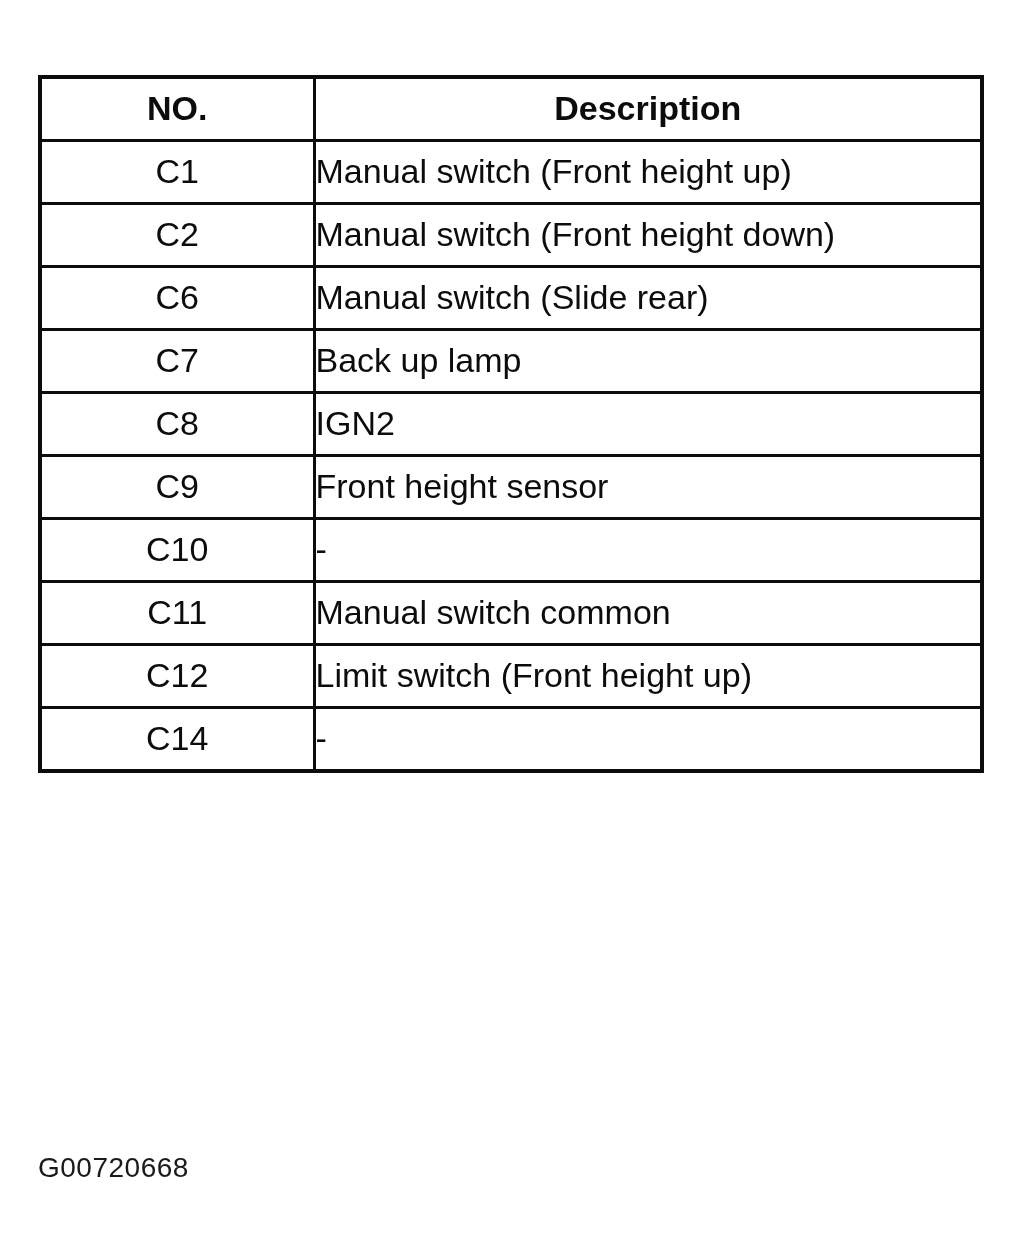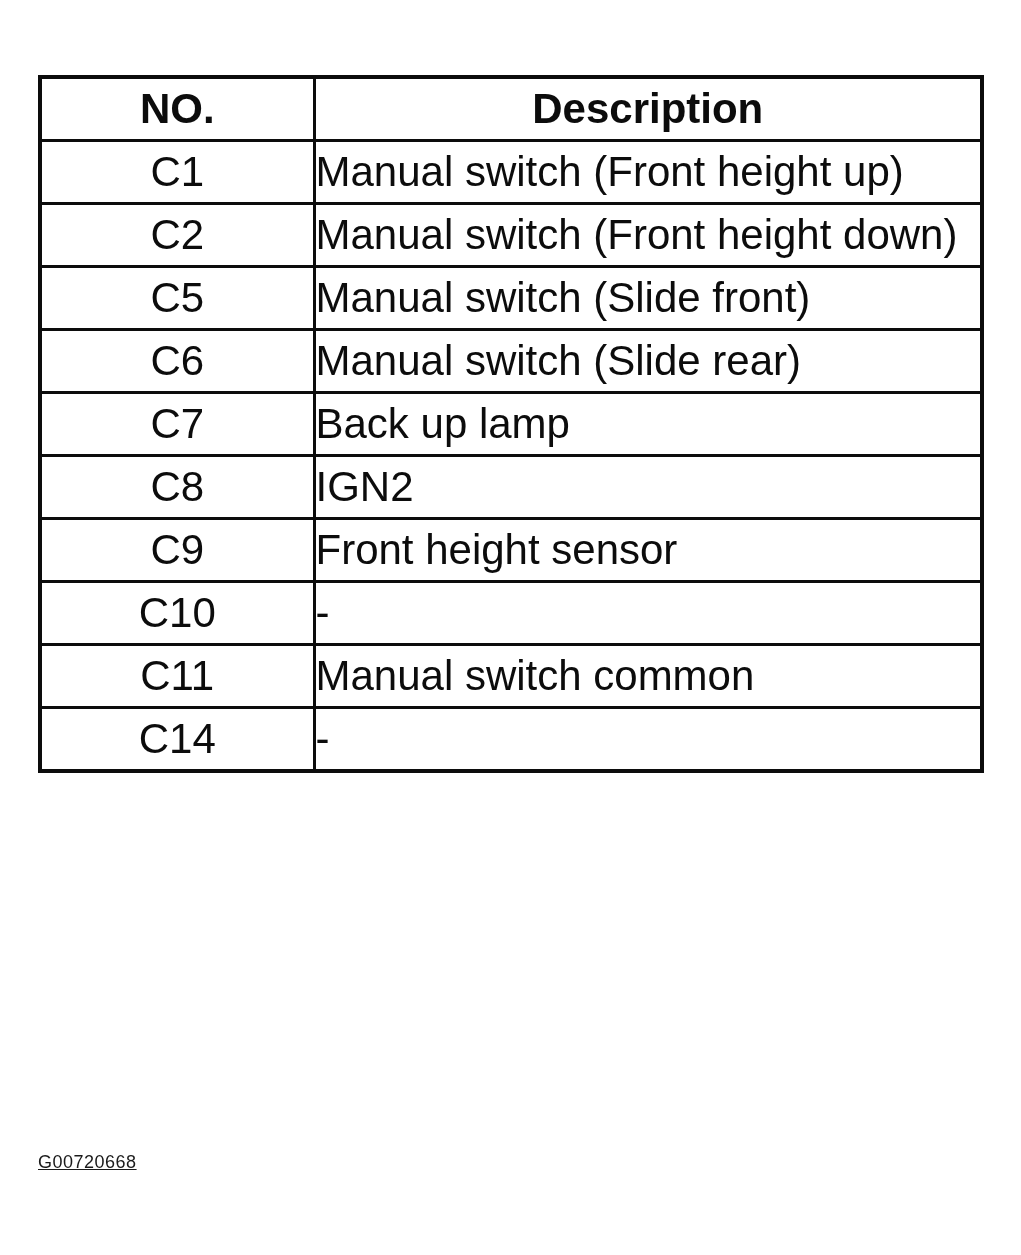--- a/index.html
+++ b/index.html
@@ -23,21 +23,21 @@
     width: 946px;
     border-collapse: collapse;
     table-layout: fixed;
     border: 4px solid #0c0c0c;
   }
   table.pin-table col.col-no { width: 274px; }
   table.pin-table th,
   table.pin-table td {
     border: 3px solid #0c0c0c;
     height: 60px;
-    font-size: 42px;
+    font-size: 34px;
     line-height: 1.1;
     vertical-align: middle;
     padding: 0;
     overflow: hidden;
     white-space: nowrap;
   }
   table.pin-table th {
     font-weight: bold;
     text-align: center;
   }
@@ -46,24 +46,23 @@
     margin-top: 32px;
   }
   td.cell-desc {
     text-align: left;
     padding-left: 20px;
   }
   .figure-code {
     position: absolute;
     left: 38px;
     top: 1152px;
-    font-size: 18px;
+    font-size: 28px;
     letter-spacing: 0.5px;
     color: #1a1a1a;
-    text-decoration: underline;
   }
 </style>
 </head>
 <body>
 
 <div class="sheet">
 
   <table class="pin-table">
     <colgroup>
       <col class="col-no">
@@ -81,24 +80,20 @@
       <td class="cell-desc">Manual switch (Front height up)</td>
     </tr>
 
     <tr>
       <td class="cell-no">C2</td>
       <td class="cell-desc">Manual switch (Front height down)</td>
     </tr>
 
 
 
-    <tr>
-      <td class="cell-no">C5</td>
-      <td class="cell-desc">Manual switch (Slide front)</td>
-    </tr>
 
     <tr>
       <td class="cell-no">C6</td>
       <td class="cell-desc">Manual switch (Slide rear)</td>
     </tr>
 
     <tr>
       <td class="cell-no">C7</td>
       <td class="cell-desc">Back up lamp</td>
     </tr>
@@ -116,20 +111,24 @@
     <tr>
       <td class="cell-no">C10</td>
       <td class="cell-desc">-</td>
     </tr>
 
     <tr>
       <td class="cell-no">C11</td>
       <td class="cell-desc">Manual switch common</td>
     </tr>
 
+    <tr>
+      <td class="cell-no">C12</td>
+      <td class="cell-desc">Limit switch (Front height up)</td>
+    </tr>
 
 
     <tr>
       <td class="cell-no">C14</td>
       <td class="cell-desc">-</td>
     </tr>
 
   </tbody>
   </table>
 

